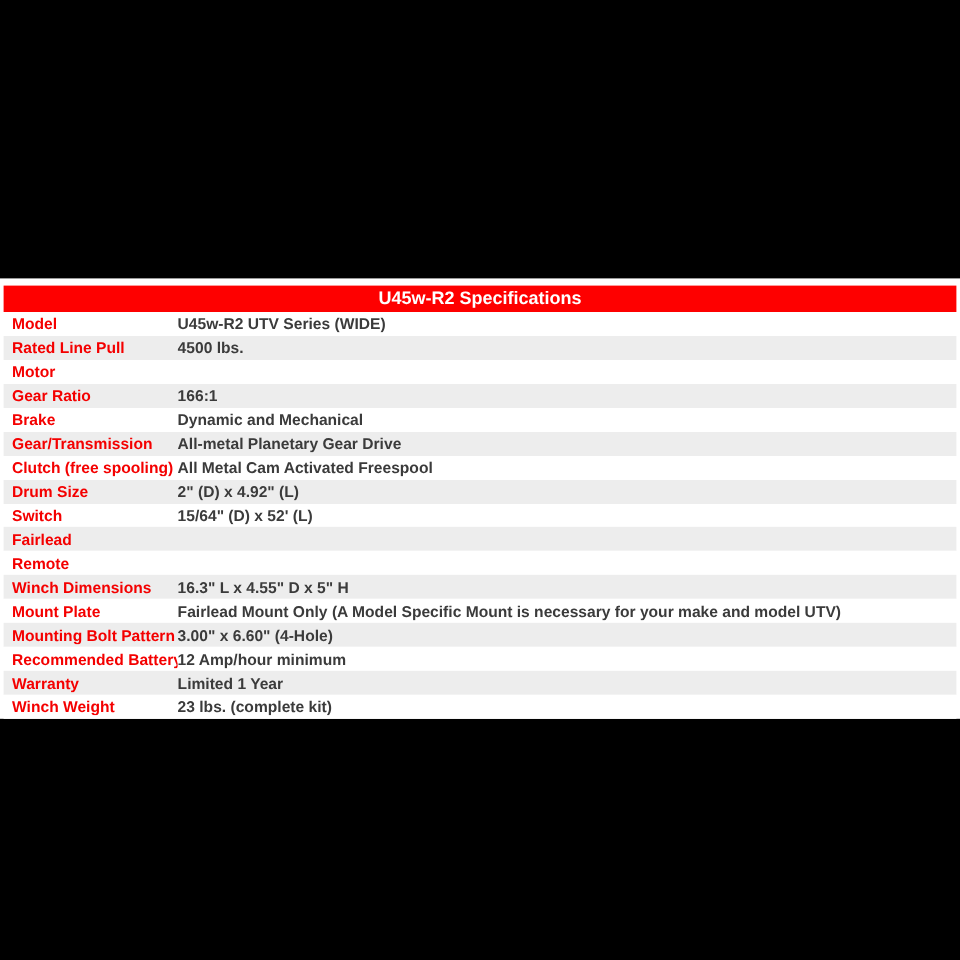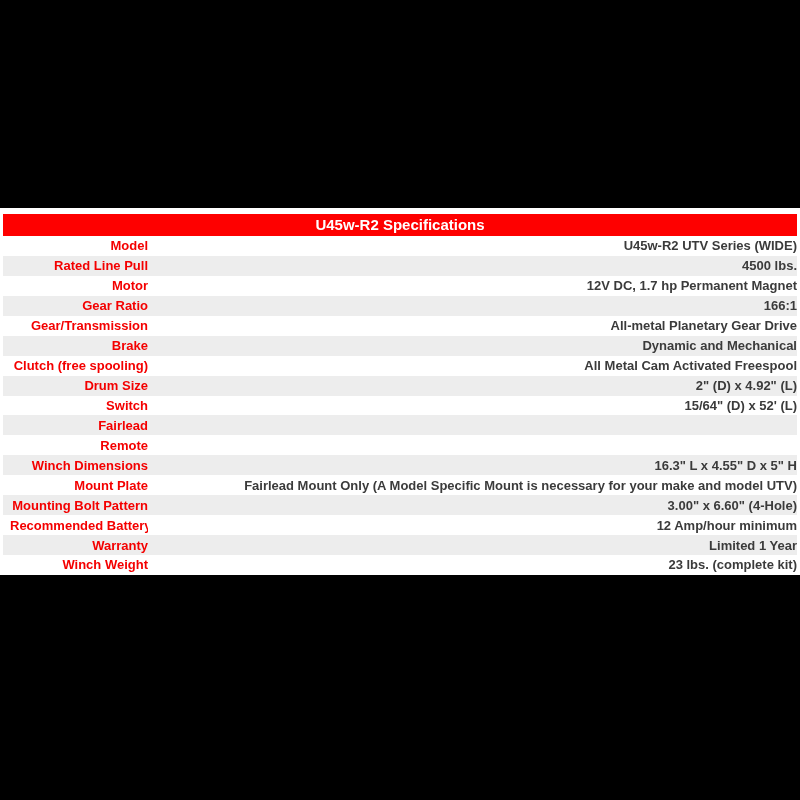--- a/index.html
+++ b/index.html
@@ -14,37 +14,37 @@
   * { box-sizing: border-box; }
   html, body {
     margin: 0; padding: 0;
     width: 800px; height: 800px;
     background: var(--canvas_bg);
     font-family: "Liberation Sans", sans-serif;
     overflow: hidden;
   }
   .page {
     position: absolute;
-    left: 0; top: 208px;
+    left: 0; top: 232px;
     width: 800px; height: 367px;
     background: var(--page_bg);
   }
   .spec-table {
     margin: 6px 3px 0 3px;
   }
   .spec-header {
     height: 22px;
     line-height: 22px;
     background: var(--header_bg);
     color: var(--header_text);
     font-size: 15px;
     font-weight: bold;
     text-align: center;
   }
-  .spec-rows { width: 100%; text-align: right; }
+  .spec-rows { width: 100%; }
   .spec-row {
     display: flex;
     align-items: center;
     height: 19.94px;
     font-size: 13px;
     font-weight: bold;
     background: #ffffff;
   }
   .spec-row:nth-child(even) { background: var(--stripe); }
   .spec-label {
@@ -73,33 +73,32 @@
       <div class="spec-row">
         <span class="spec-label">Model</span>
         <span class="spec-value">U45w-R2 UTV Series (WIDE)</span>
       </div>
       <div class="spec-row">
         <span class="spec-label">Rated Line Pull</span>
         <span class="spec-value">4500 lbs.</span>
       </div>
       <div class="spec-row">
         <span class="spec-label">Motor</span>
-        <span class="spec-value">12V DC, 1.7 hp Permanent Magnet</span>
       </div>
       <div class="spec-row">
         <span class="spec-label">Gear Ratio</span>
         <span class="spec-value">166:1</span>
       </div>
       <div class="spec-row">
+        <span class="spec-label">Brake</span>
+        <span class="spec-value">Dynamic and Mechanical</span>
+      </div>
+      <div class="spec-row">
         <span class="spec-label">Gear/Transmission</span>
         <span class="spec-value">All-metal Planetary Gear Drive</span>
-      </div>
-      <div class="spec-row">
-        <span class="spec-label">Brake</span>
-        <span class="spec-value">Dynamic and Mechanical</span>
       </div>
       <div class="spec-row">
         <span class="spec-label">Clutch (free spooling)</span>
         <span class="spec-value">All Metal Cam Activated Freespool</span>
       </div>
       <div class="spec-row">
         <span class="spec-label">Drum Size</span>
         <span class="spec-value">2" (D) x 4.92" (L)</span>
       </div>
       <div class="spec-row">

